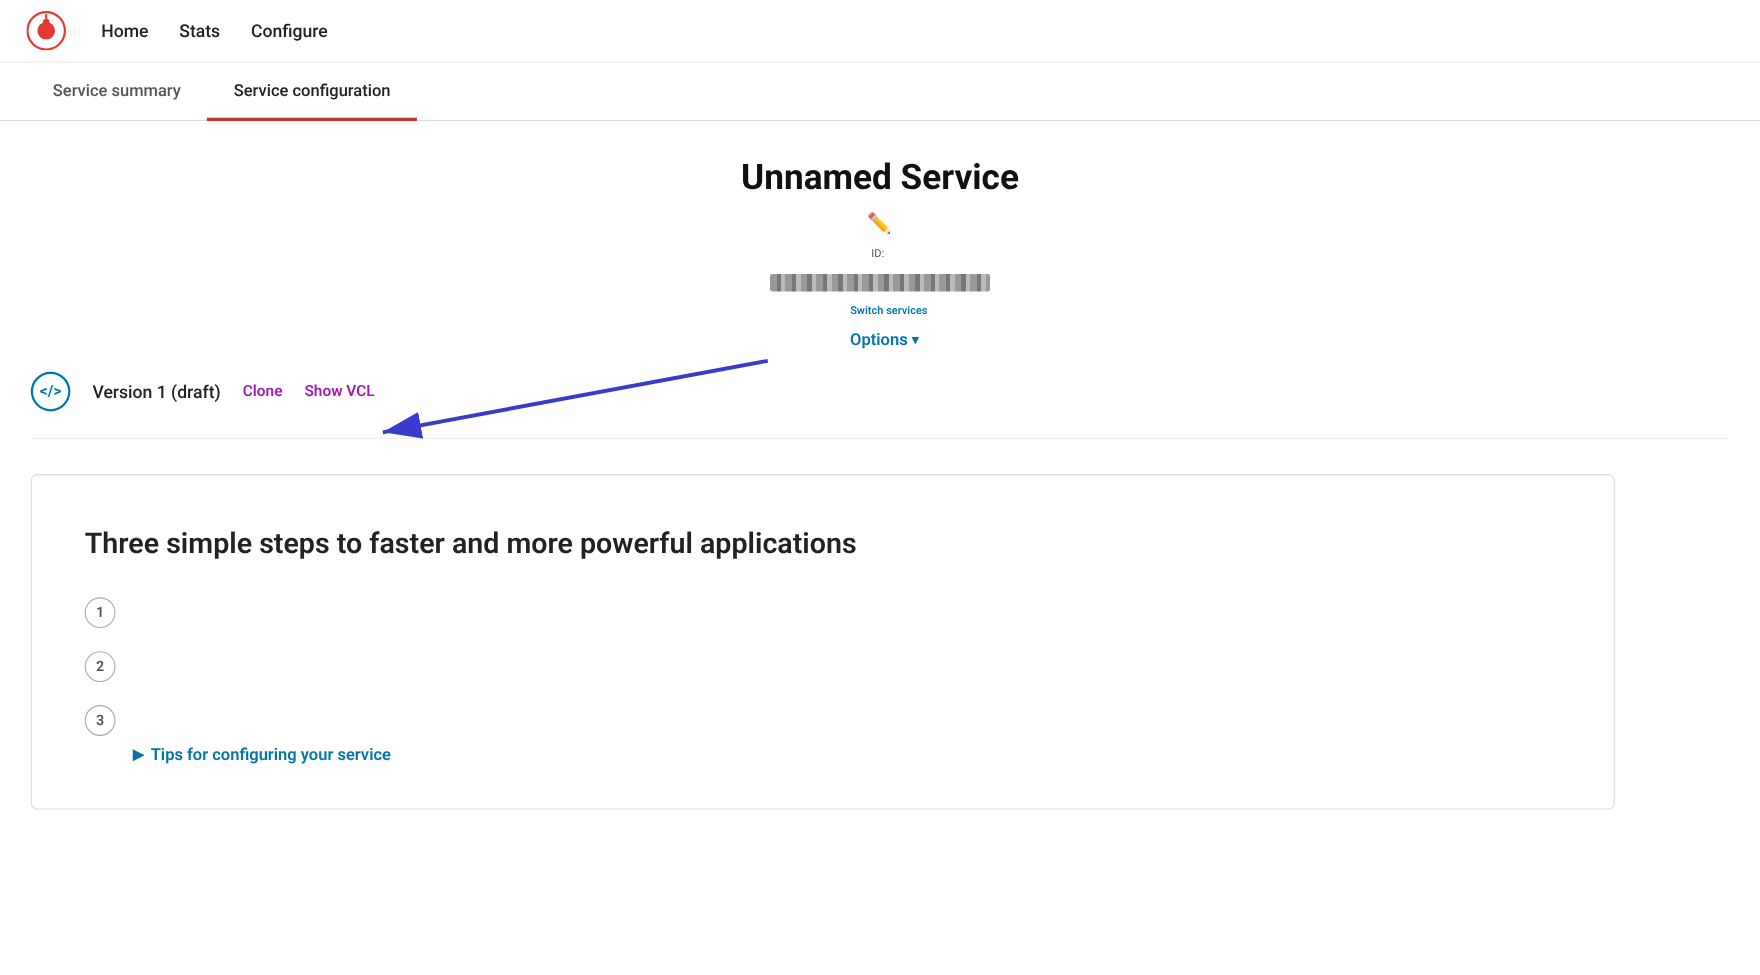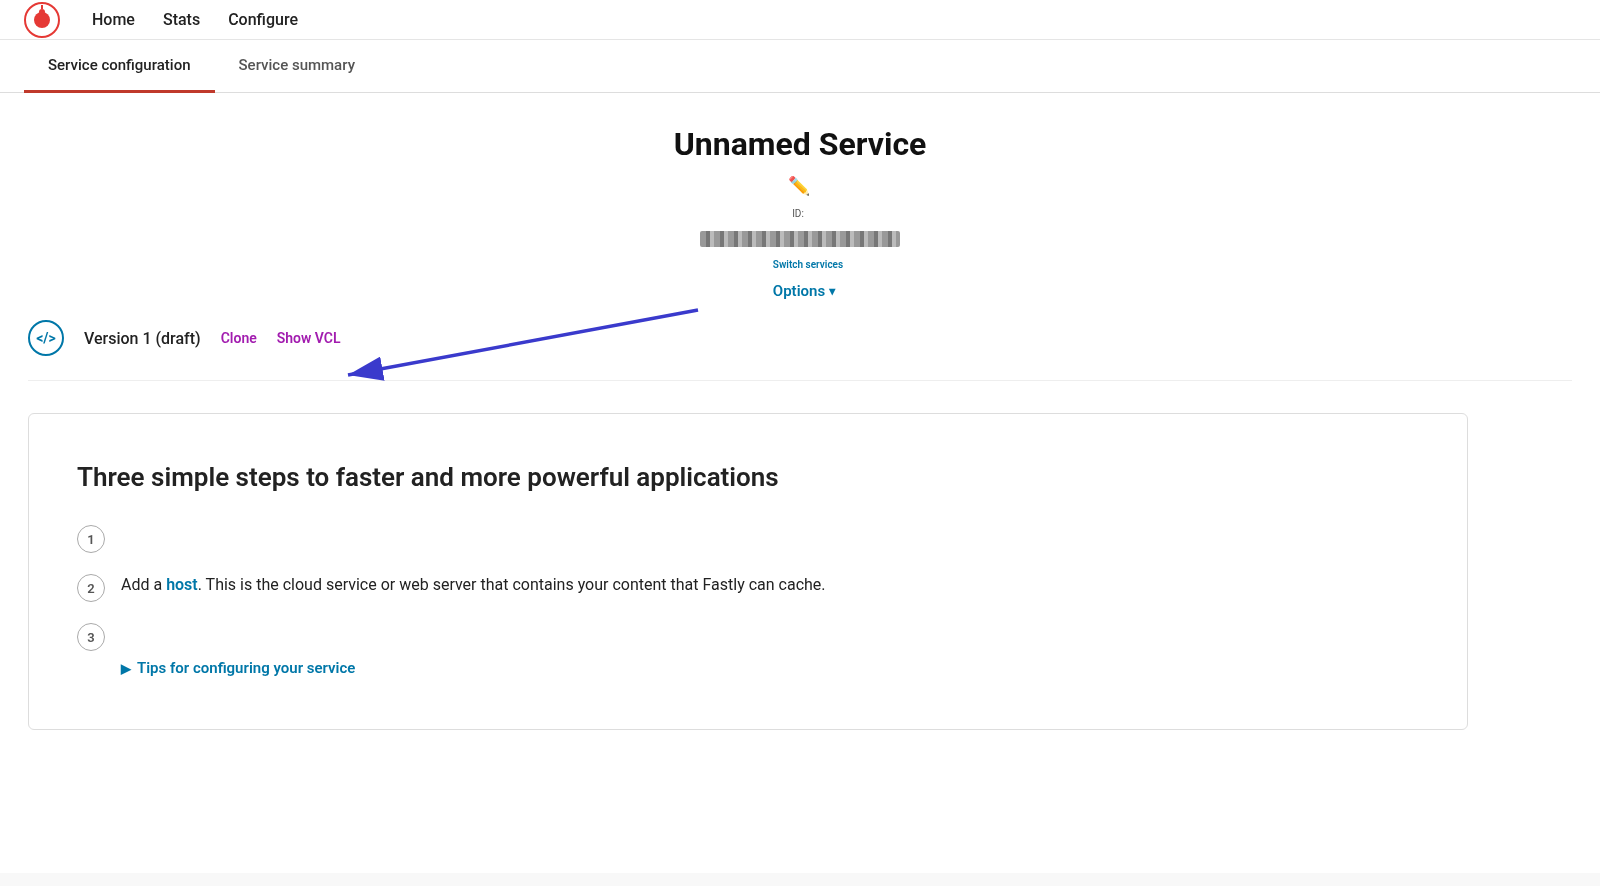--- a/index.html
+++ b/index.html
@@ -5,21 +5,21 @@
     * { box-sizing: border-box; margin: 0; padding: 0; }
     body { font-family: -apple-system, BlinkMacSystemFont, 'Segoe UI', Roboto, sans-serif; background: #f8f8f8; color: #333; }
 
     
     .top-nav {
       background: #fff;
       border-bottom: 1px solid #e5e5e5;
       display: flex;
       align-items: center;
       padding: 0 24px;
-      height: 40px;
+      height: 57px;
       gap: 32px;
     }
     .nav-logo {
       width: 36px;
       height: 36px;
       flex-shrink: 0;
     }
     .nav-links {
       display: flex;
       gap: 28px;
@@ -143,21 +143,21 @@
       color: #a21caf;
       cursor: pointer;
       text-decoration: none;
     }
 
     
     .steps-card {
       border: 1px solid #ddd;
       border-radius: 6px;
       background: #fff;
-      padding: 48px 48px 52px 48px;
+      padding: 48px 48px 40px 48px;
       max-width: 1440px;
       margin: 0;
     }
     .steps-title {
       font-size: 26px;
       font-weight: 600;
       color: #222;
       margin-bottom: 32px;
     }
     .steps-list {
@@ -256,22 +256,22 @@
     <line x1="18" y1="7" x2="18" y2="3" stroke="#e53935" stroke-width="2"></line>
   </svg>
   <div class="nav-links">
     <a class="nav-link">Home</a>
     <a class="nav-link">Stats</a>
     <a class="nav-link">Configure</a>
   </div>
 </nav>
 
 <div class="tab-bar">
+  <div class="tab">Service summary</div>
   <div class="tab active">Service configuration</div>
-  <div class="tab">Service summary</div>
 </div>
 
 <div class="main">
 
   <div class="service-title-row">
     <span class="service-name">Unnamed Service</span>
     <span class="edit-icon">✏️</span>
     <span class="service-id-label">ID:</span>
     <span class="blurred-id">&nbsp;</span>
     <a class="switch-services-btn">Switch services</a>
@@ -305,23 +305,20 @@
   <div class="steps-card">
     <h2 class="steps-title">Three simple steps to faster and more powerful applications</h2>
     <ul class="steps-list">
 
       <li class="step-item">
         <div class="step-number">1</div>
       </li>
 
       <li class="step-item">
         <div class="step-number">2</div>
-        <span class="step-text">
-          Add a <a class="step-link">host</a><span>. This is the cloud service or web server that contains your content that Fastly can cache.</span>
-        </span>
       </li>
 
       <li class="step-item">
         <div class="step-number">3</div>
       </li>
 
     </ul>
 
     <a class="tips-link">
       <span class="tips-arrow">▶</span>

